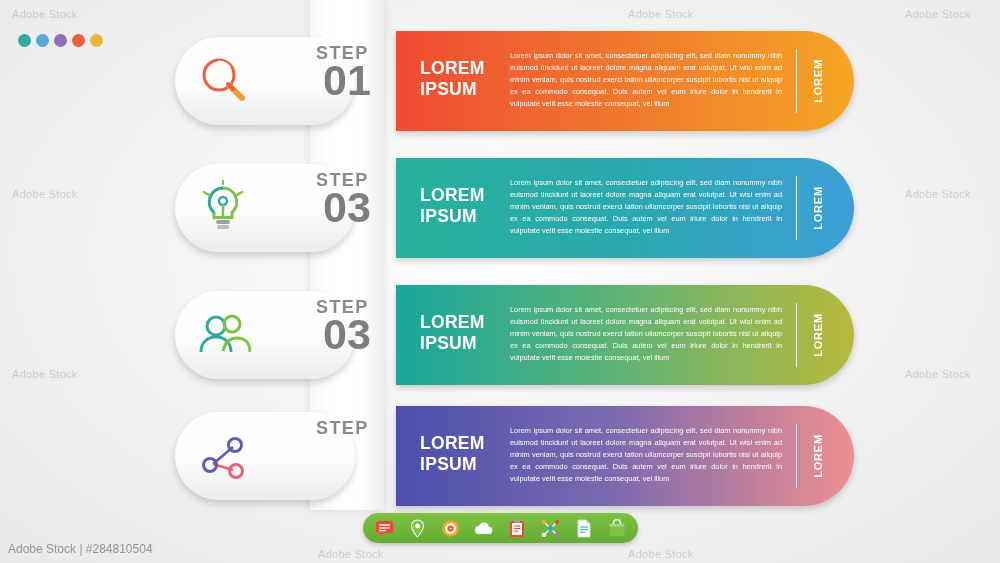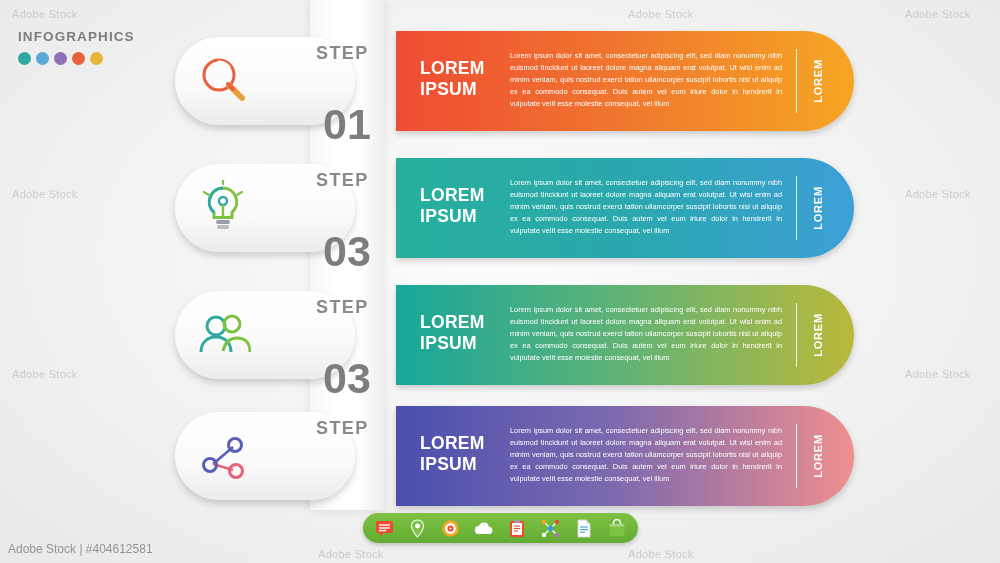--- a/index.html
+++ b/index.html
@@ -136,21 +136,20 @@
   .step-num {
     position: absolute;
     left: 312px;
     top: 28px;
     width: 70px;
     text-align: center;
     font-size: 43px;
     font-weight: bold;
     color: #7d7d7d;
     line-height: 1;
-    margin-top: 44px;
   }
 
   
   .banner {
     position: absolute;
     left: 396px;
     top: 0;
     width: 458px;
     height: 100px;
     border-radius: 0 50px 50px 0;
@@ -234,24 +233,23 @@
   <div class="wm wm-row1 wm-c2">Adobe Stock</div>
   <div class="wm wm-row1 wm-c3">Adobe Stock</div>
   <div class="wm wm-row1 wm-c4">Adobe Stock</div>
   <div class="wm wm-row2 wm-c1">Adobe Stock</div>
   <div class="wm wm-row2 wm-c4">Adobe Stock</div>
   <div class="wm wm-row3 wm-c1">Adobe Stock</div>
   <div class="wm wm-row3 wm-c4">Adobe Stock</div>
   <div class="wm wm-row4 wm-c2">Adobe Stock</div>
   <div class="wm wm-row4 wm-c3">Adobe Stock</div>
 
-  <div class="wm-bottom">Adobe Stock | #404612581</div>
+  <div class="wm-bottom">Adobe Stock | #284810504</div>
 
   <div class="title-block">
-    <div class="title-sub">INFOGRAPHICS</div>
     <div class="dots">
       <div class="dot" style="background: rgb(49, 168, 160);"></div>
       <div class="dot" style="background: rgb(90, 168, 216);"></div>
       <div class="dot" style="background: rgb(140, 111, 181);"></div>
       <div class="dot" style="background: rgb(232, 96, 60);"></div>
       <div class="dot" style="background: rgb(231, 181, 58);"></div>
     </div>
   </div>
 
   <div class="spine"></div>

